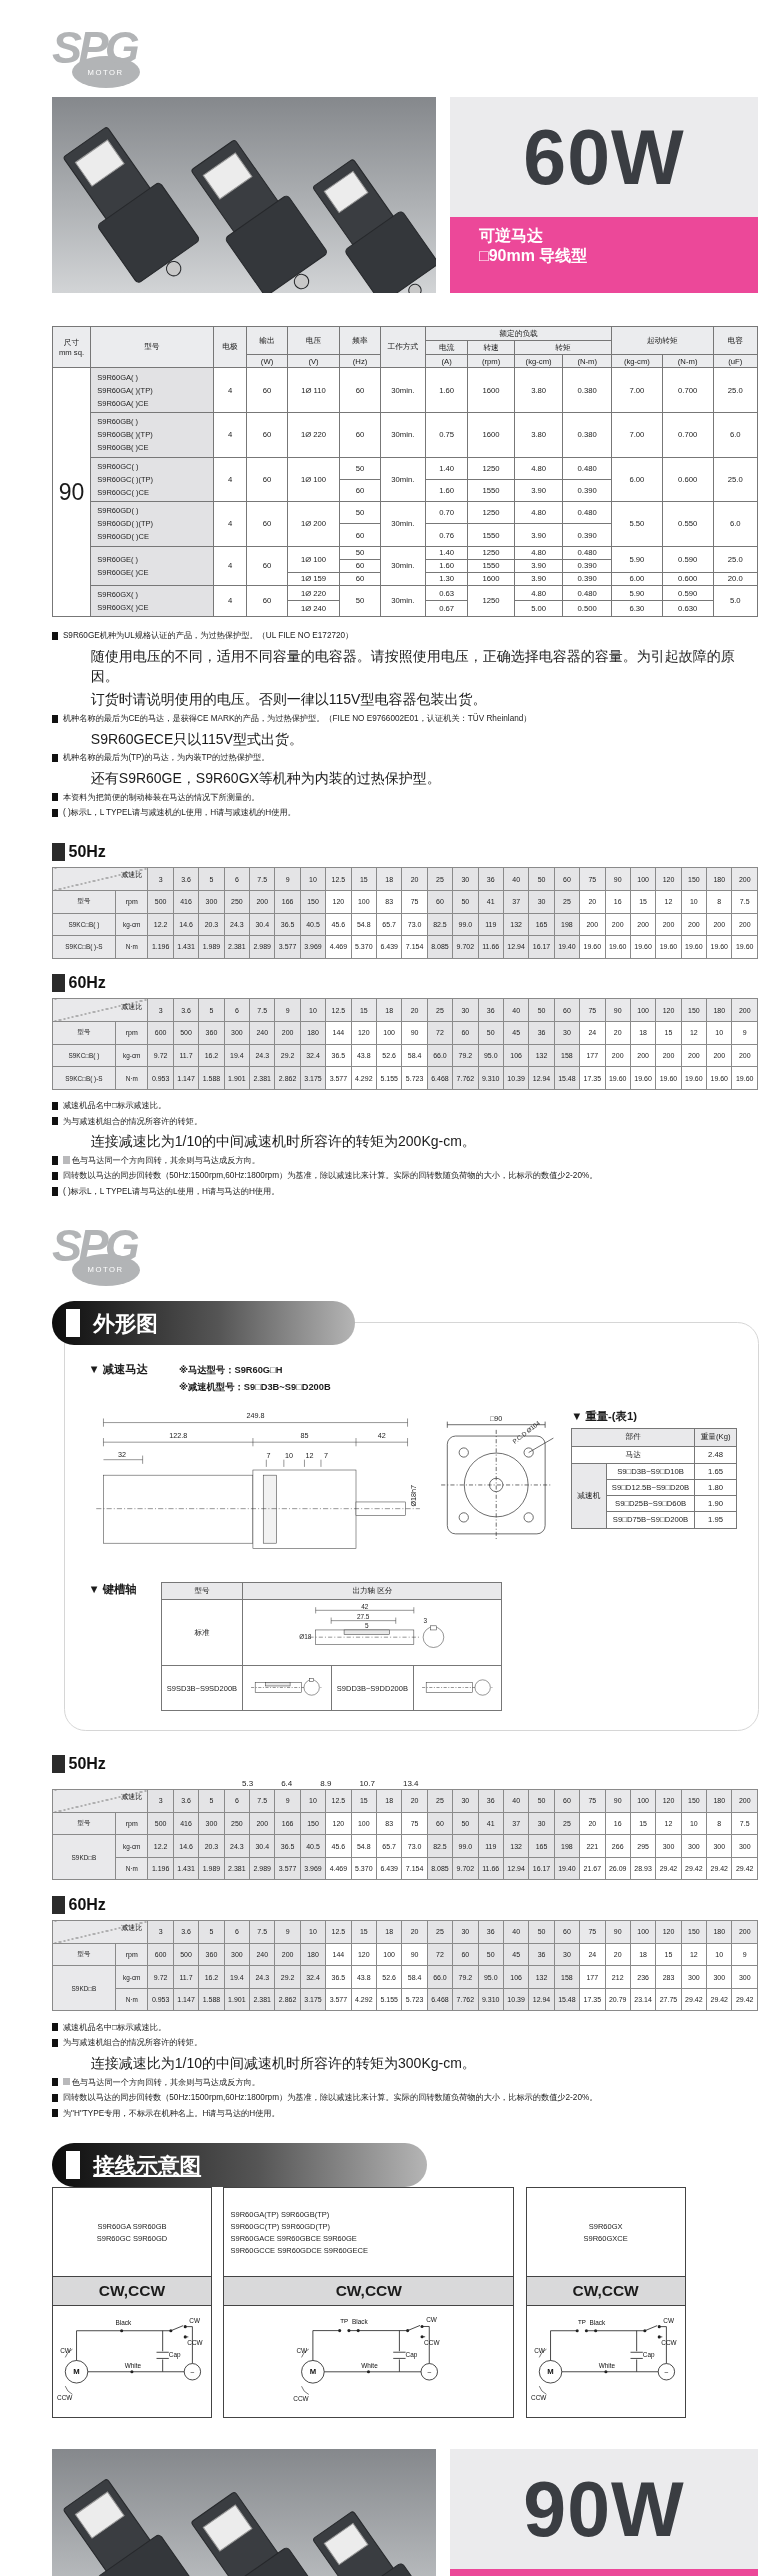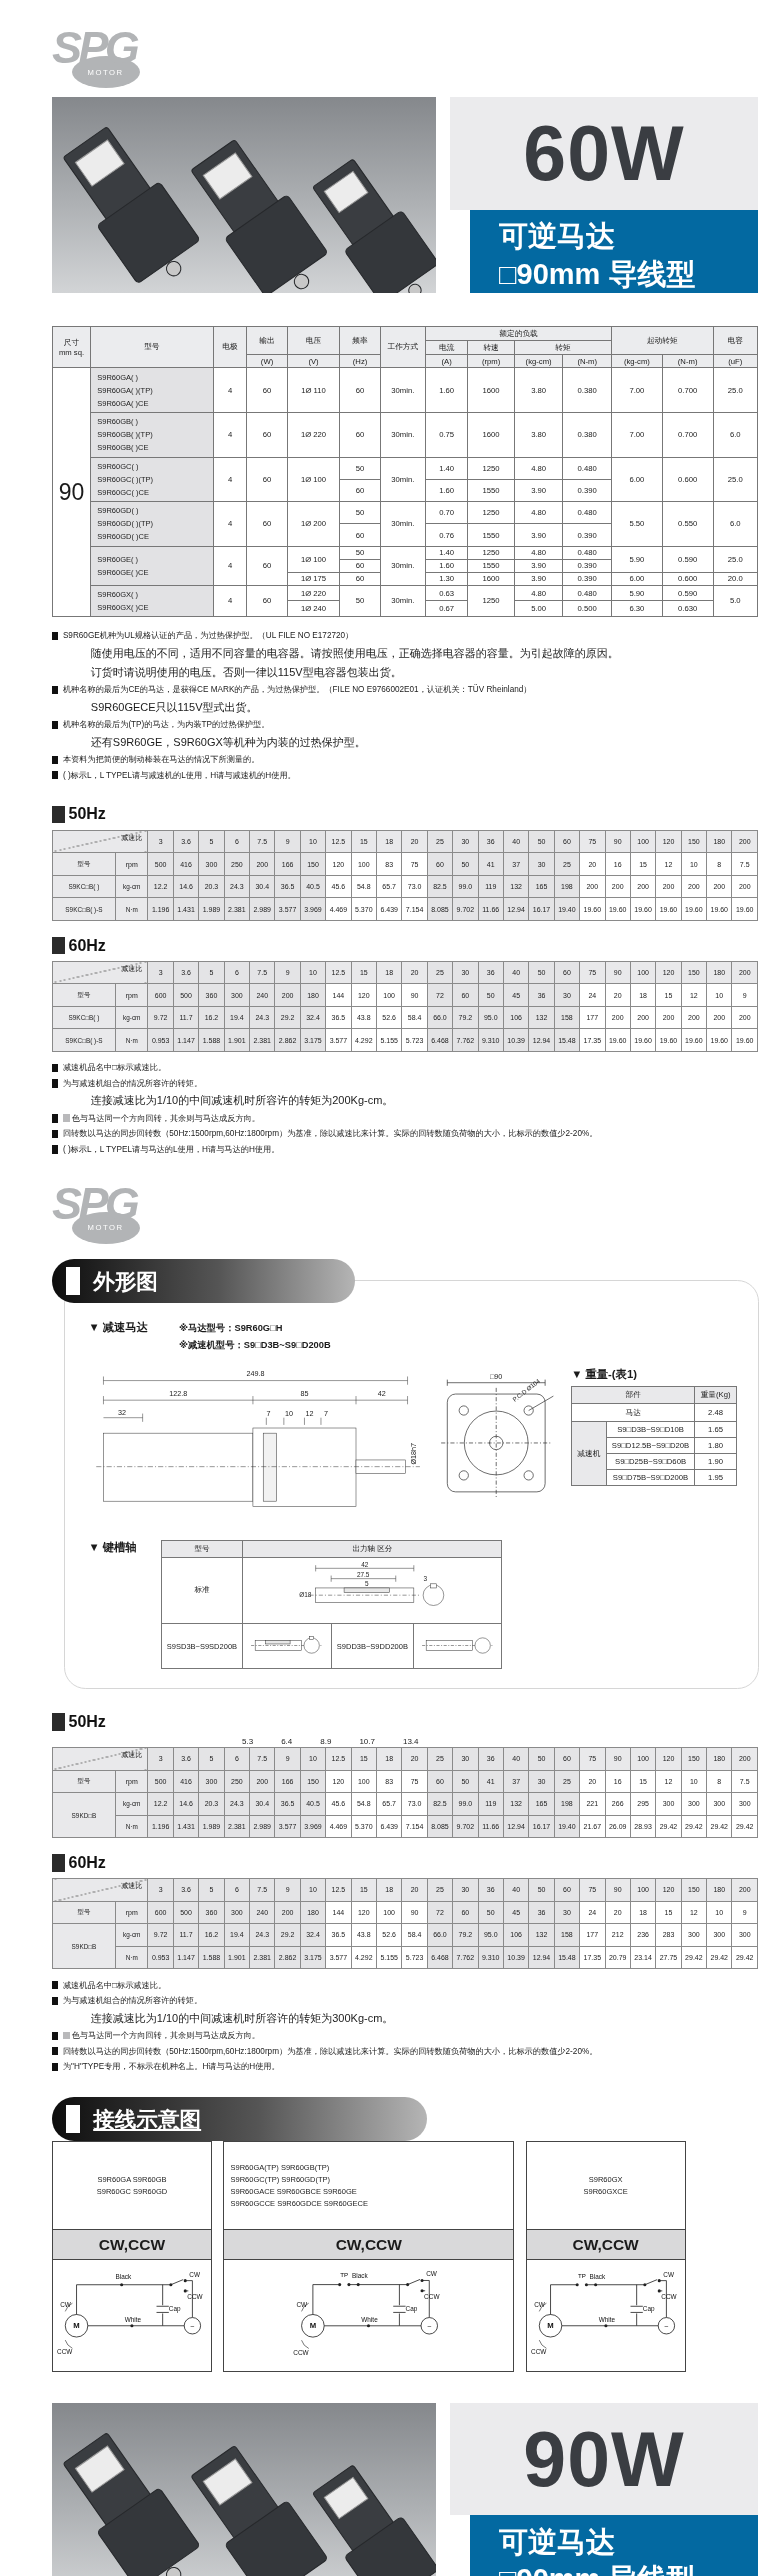--- a/index.html
+++ b/index.html
@@ -8,37 +8,37 @@
   
   .logo{margin:28px 0 8.2px 52px;width:108px;}
   .logo .spg{font-style:italic;font-weight:900;font-size:45px;line-height:.9;color:#b2b4b6;letter-spacing:-3.6px;}
   .logo .ell{width:68px;height:32px;border-radius:50%;background:#b2b4b6;color:#fff;display:flex;align-items:center;justify-content:center;font-size:7.7px;letter-spacing:1.5px;margin:-12.4px 0 0 19.6px;}
   
   .hero{display:flex;gap:14px;margin:9.3px 0 33px 52px;}
   .photo{width:384px;height:196px;background:linear-gradient(180deg,#85888c 0%,#aeb1b4 55%,#d2d4d6 100%);}
   .panel{width:308px;height:196px;display:flex;flex-direction:column;}
   .panel-top{height:120px;background:#ebebed;display:flex;align-items:center;justify-content:center;}
   .panel-top .big{font-size:77px;font-weight:800;color:#3a3d42;letter-spacing:1px;}
-  .panel-bot{flex:1;background:#0369a1;color:#fff;font-size:29px;font-weight:700;padding:8.2px 0 0 29px;line-height:1.3;margin-left:20px;}
+  .panel-bot{flex:1;background:#ec4899;color:#fff;font-size:16px;font-weight:700;padding:8.2px 0 0 29px;line-height:1.3;}
   .content{margin-left:52px;width:707px;}
   
   table{border-collapse:collapse;}
   .spec{width:706px;table-layout:fixed;border:1px solid #555;margin-bottom:13.4px;}
   .spec th,.spec td{border:0.5px solid #777;text-align:center;font-size:7.7px;padding:1.5px 1px;}
   .spec th{background:#ebecee;font-weight:400;margin-top:44px;}
   .spec td.model{background:#e2e2e4;text-align:left;padding:2.1px 2.1px 2.1px 6.2px;font-size:7.5px;}
   .spec td.model div{line-height:1.75;}
   .spec td.size{font-size:23px;}
   .spec tr.blk td{border-top:1px solid #555;}
   
   .notes{margin:4.1px 0 24px;}
   .note{display:flex;align-items:flex-start;font-size:8.2px;margin:3.6px 0;line-height:1.45;}
   .note .sq{width:5.7px;height:8.2px;background:#111;display:inline-block;margin:1.5px 5.2px 0 0;flex:0 0 auto;}
   .note .gsq{width:6.7px;height:7.2px;background:#b9b9bb;display:inline-block;margin:1.5px 2.1px 0 0;flex:0 0 auto;}
-  .note-sub{margin:2.6px 0 2.6px 10.8px;font-size:11px;line-height:1.45;padding-left:28px;}
+  .note-sub{margin:2.6px 0 2.6px 10.8px;font-size:14px;line-height:1.45;padding-left:28px;}
   
   .hz{display:flex;align-items:center;font-size:16px;font-weight:700;margin:15.5px 0 6.2px;color:#111;}
   .hz::before{content:"";width:13.4px;height:17.5px;background:#2b2b2b;margin-right:3.1px;}
   .floats{display:flex;gap:28px;margin:0 16px 1px 190px;font-size:8px;color:#222;}
   
   .gear{width:706px;table-layout:fixed;border:1px solid #555;margin-bottom:10.3px;}
   .gear th,.gear td{border:0.5px solid #8a8a8a;text-align:center;font-size:7px;height:20.6px;padding:0.5px;overflow:hidden;}
   .gear th{background:#e9e9eb;font-weight:400;}
   .gear td.sh,.gear th.sh{background:#e4e4e6;}
   .gear td{background:#fff;}
@@ -283,21 +283,21 @@
               <td rowspan="2">25.0</td>
             </tr>
             <tr>
               <td>60</td>
               <td>1.60</td>
               <td>1550</td>
               <td>3.90</td>
               <td>0.390</td>
             </tr>
             <tr>
-              <td>1Ø 175</td>
+              <td>1Ø 159</td>
               <td>60</td>
               <td>1.30</td>
               <td>1600</td>
               <td>3.90</td>
               <td>0.390</td>
               <td>6.00</td>
               <td>0.600</td>
               <td>20.0</td>
             </tr>
             <tr class="blk">

